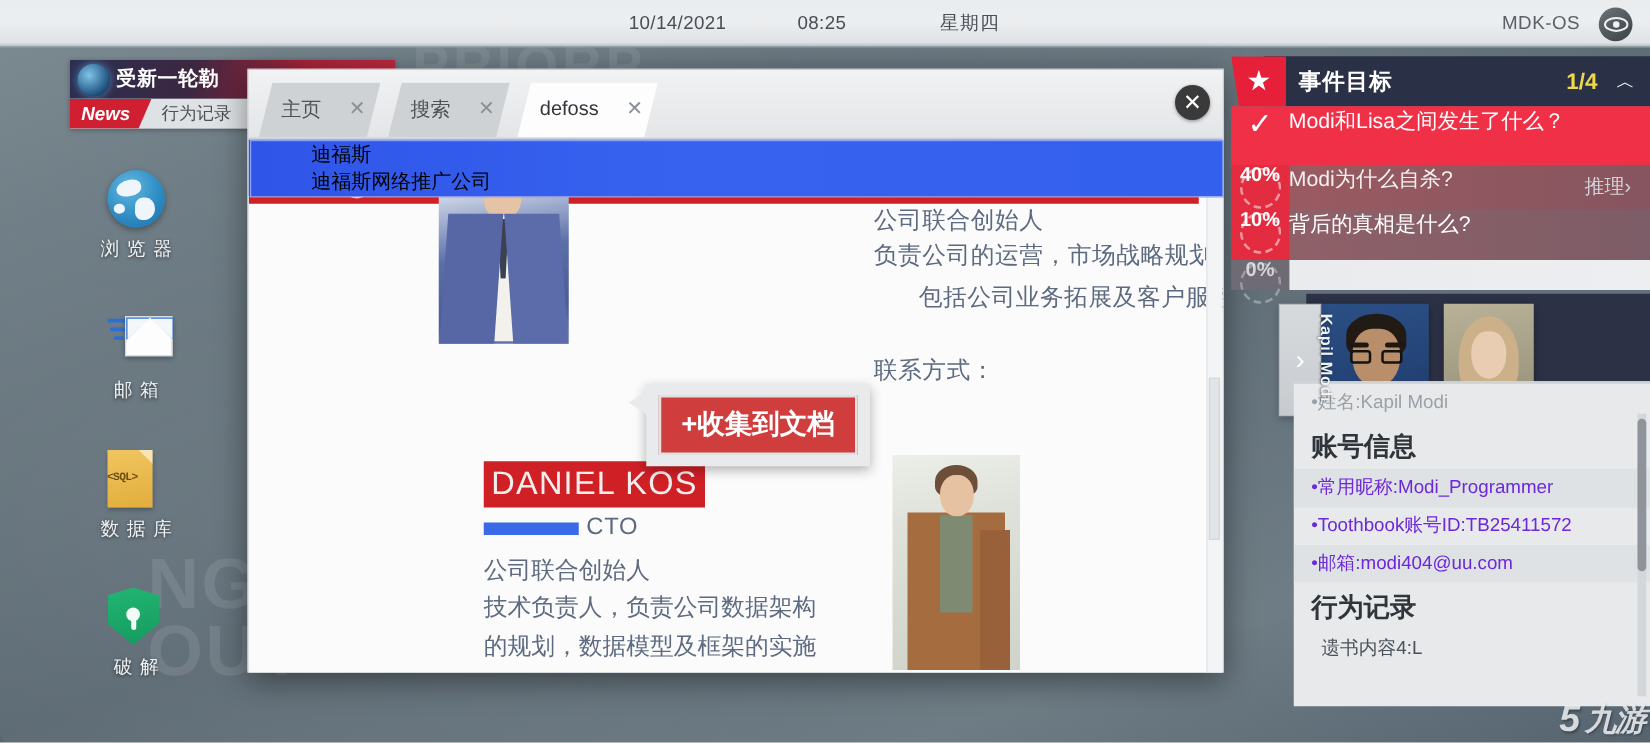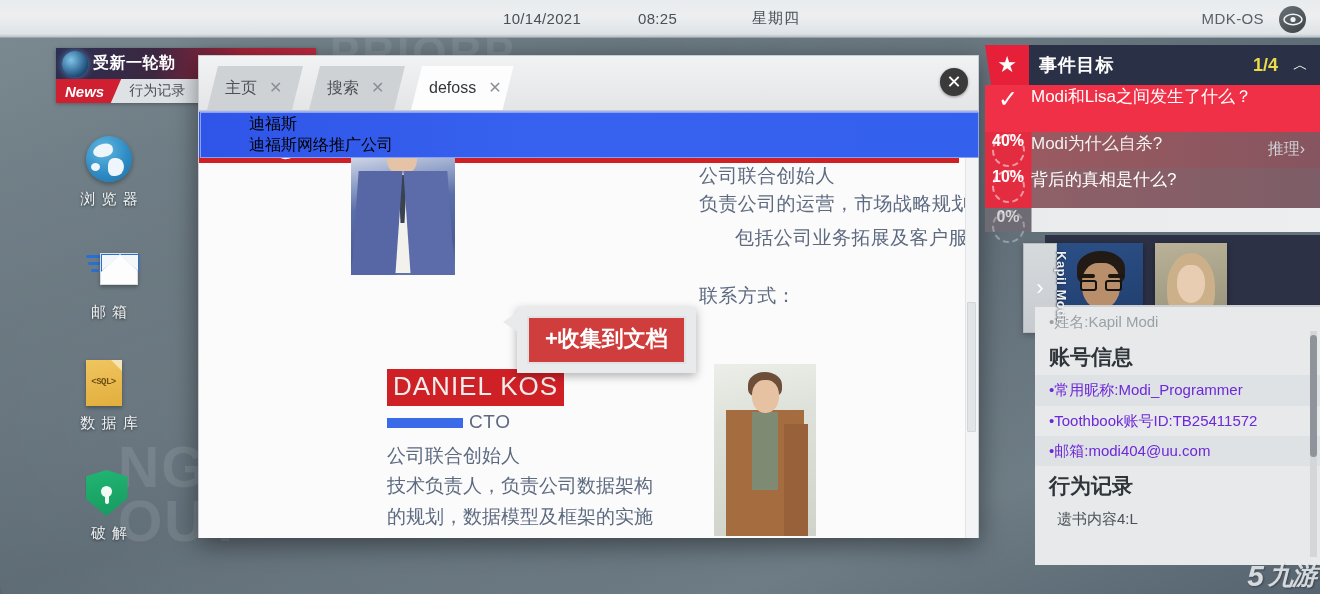--- a/index.html
+++ b/index.html
@@ -149,21 +149,21 @@
   .ico-db {
     width: 36px; height: 46px; position: relative;
     background: linear-gradient(170deg, #f0c560, #e2ae3d);
     box-shadow: 0 2px 4px rgba(0,0,0,.32);
   }
   .ico-db::after {
     content: ""; position: absolute; right: 0; top: 0;
     border-left: 11px solid transparent; border-top: 11px solid rgba(255,255,255,.55);
   }
   .ico-db .sql {
-    position: absolute; left: 0; right: 0; top: 17px; text-align: center;
+    position: absolute; left: 0; right: 0; top: 17px; text-align: left;
     font-family: "Liberation Mono", "DejaVu Sans Mono", monospace;
     font-size: 9px; font-weight: bold; color: #6e4f12; letter-spacing: -.5px;
   }
   
   .ico-shield {
     width: 42px; height: 46px; position: relative;
     background: linear-gradient(170deg, #21b573, #169a5f);
     clip-path: polygon(50% 0, 100% 14%, 100% 62%, 50% 100%, 0 62%, 0 14%);
     box-shadow: 0 2px 4px rgba(0,0,0,.3);
     display: flex; align-items: center; justify-content: center;
@@ -186,21 +186,21 @@
   }
   #tabstrip {
     position: relative; height: 55px;
     background: linear-gradient(180deg, #f1f2f3, #e3e5e7);
     border-bottom: 1px solid #c6cbcf;
     display: flex; align-items: flex-end; padding-left: 8px;
   }
   .tab {
     position: relative; height: 44px; min-width: 96px;
     margin-right: 6px; padding: 0 12px 0 18px;
-    display: flex; align-items: center; gap: 12px;
+    display: flex; align-items: center; gap: 22px;
     font-size: 16px; color: #4e5257; cursor: pointer;
     background: #cfd2d5;
     clip-path: polygon(11px 0, 100% 0, calc(100% - 11px) 100%, 0 100%);
   }
   .tab.active { background: #fdfdfd; color: #33373b; }
   .tab .tab-x {
     font-size: 16px; color: #8b9096; line-height: 1;
   }
   #win-close {
     position: absolute; right: 10px; top: 12px;

